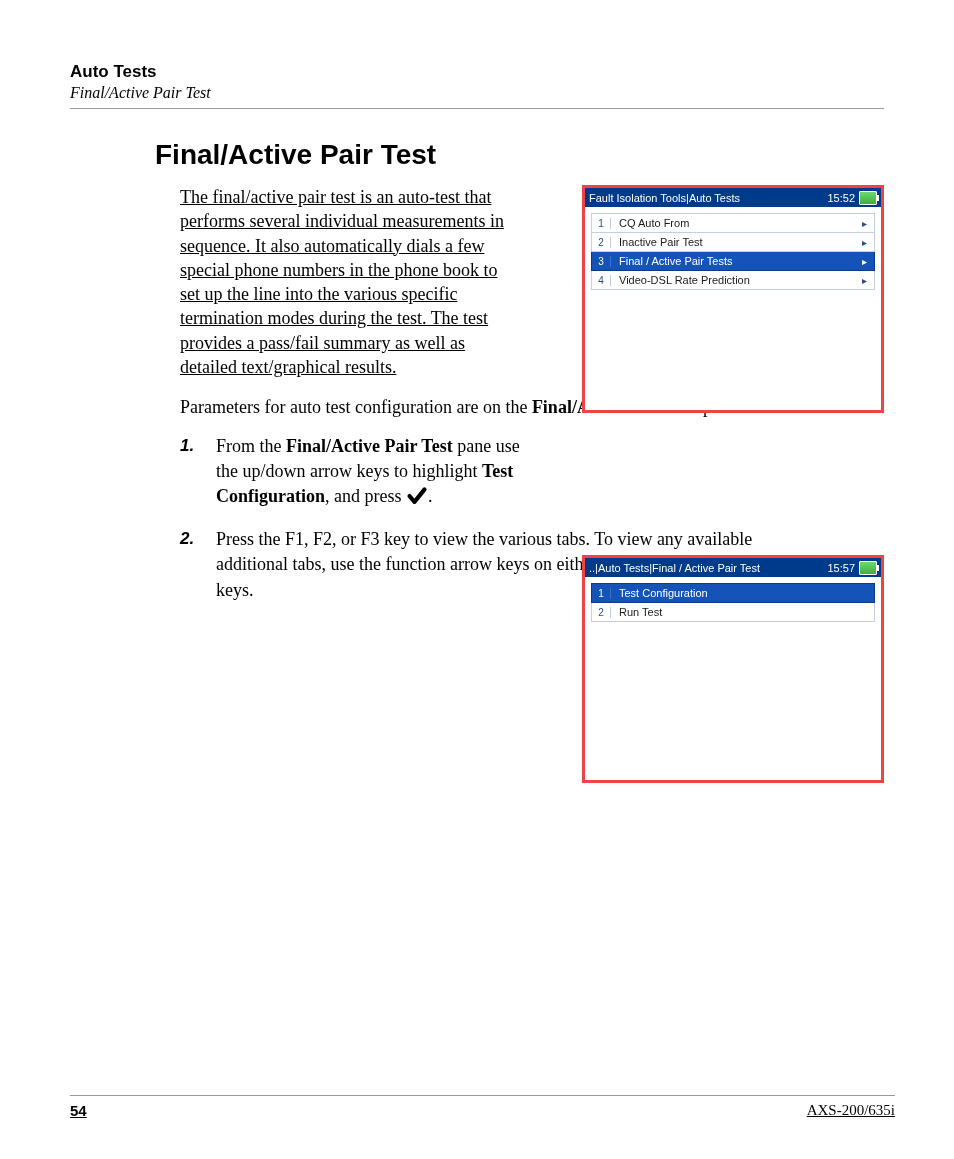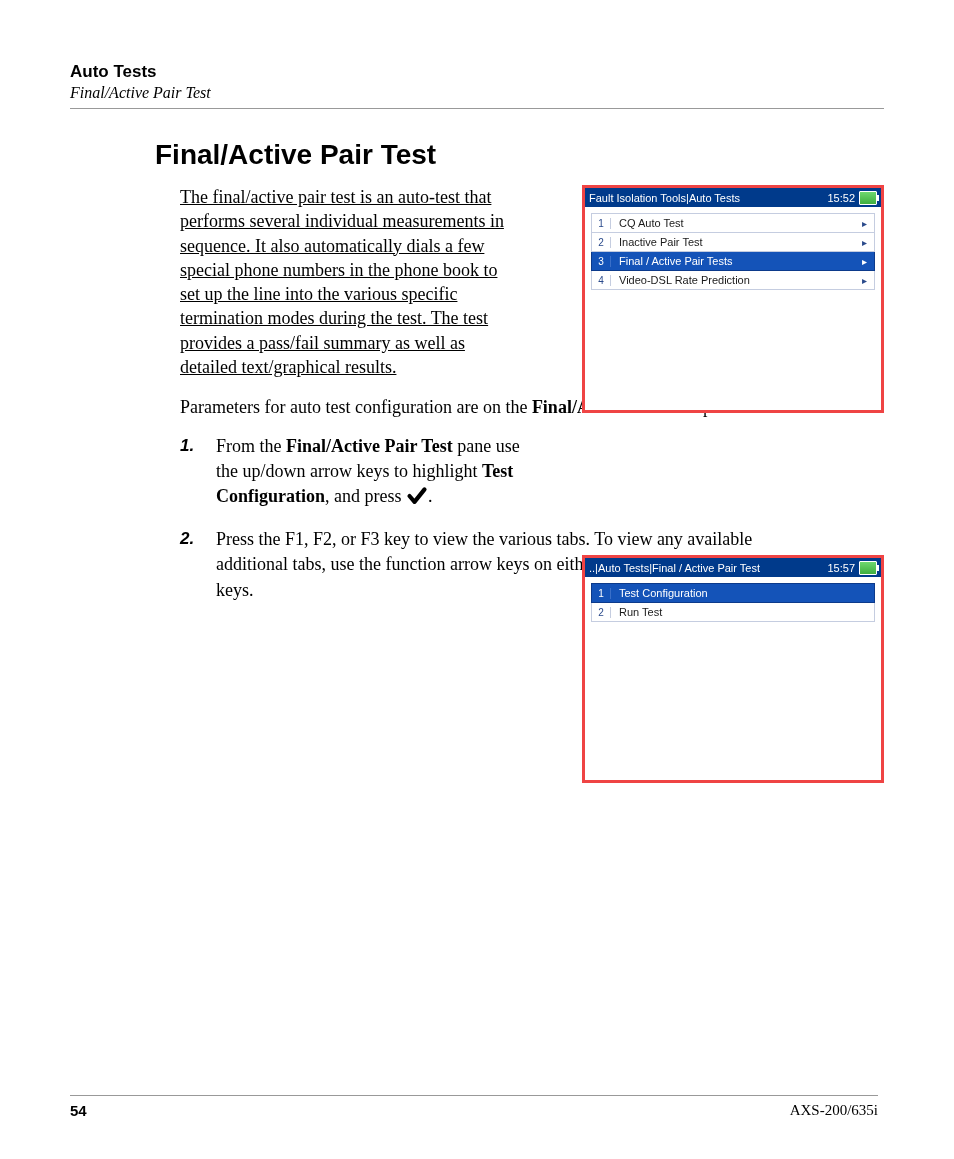--- a/index.html
+++ b/index.html
@@ -165,21 +165,22 @@
     color: #fff;
     border-color: #0c3a8b;
   }
   .ss-row.selected .num { color: #fff; border-right-color: #3a6fc8; }
   .ss-row.selected .arrow { color: #fff; }
 
   .footer {
     position: absolute;
     bottom: 40px;
     left: 70px;
-    right: 76px;
+    right: 59px;
+    text-decoration: underline;
   }
   .footer-rule {
     border: none;
     border-top: 1px solid #999;
     margin: 0 0 6px 0;
   }
   .footer-row {
     display: flex;
     justify-content: space-between;
     font-size: 15px;
@@ -219,21 +220,21 @@
 
   <div class="screenshot screenshot-1">
     <div class="ss-titlebar">
       <span class="ttl">Fault Isolation Tools|Auto Tests</span>
       <span class="clock">15:52</span>
       <span class="batt-box"></span>
     </div>
     <div class="ss-body">
       <div class="ss-row">
         <div class="num">1</div>
-        <div class="label">CQ Auto Test</div>
+        <div class="label">CQ Auto From</div>
         <div class="arrow">▸</div>
       </div>
       <div class="ss-row">
         <div class="num">2</div>
         <div class="label">Inactive Pair Test</div>
         <div class="arrow">▸</div>
       </div>
       <div class="ss-row selected">
         <div class="num">3</div>
         <div class="label">Final / Active Pair Tests</div>

